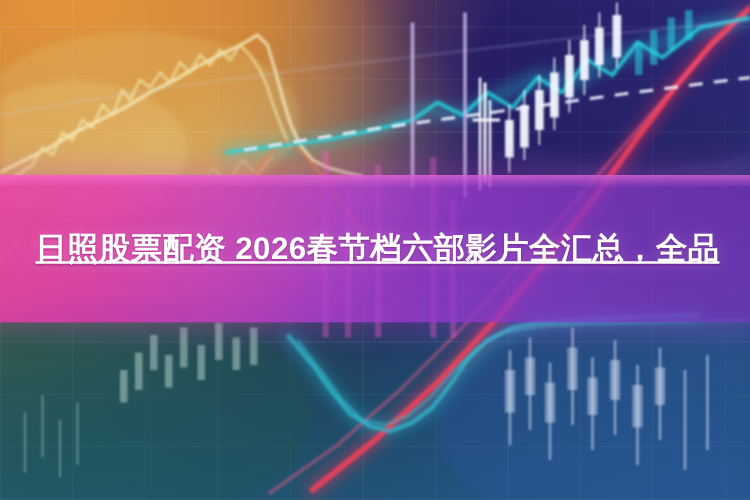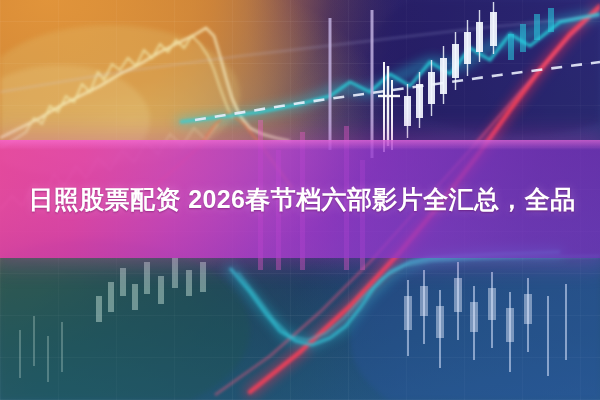--- a/index.html
+++ b/index.html
@@ -121,20 +121,21 @@
   .headline-line {
     color: #ffffff;
     font-size: 25px;
     font-weight: bold;
     letter-spacing: 0.4px;
     line-height: 1.12;
     white-space: nowrap;
     text-shadow:
        0 1px 2px rgba(90,0,80,0.45),
        0 0 10px rgba(255,190,245,0.30);
+    text-decoration: underline;
   }
   #headline-line-1 { padding-left: 4px; }
   #headline-line-2 { }
 </style>
 </head>
 <body>
 
 <div id="banner">
 
   <div class="bg-layer" id="bg-base"></div>

